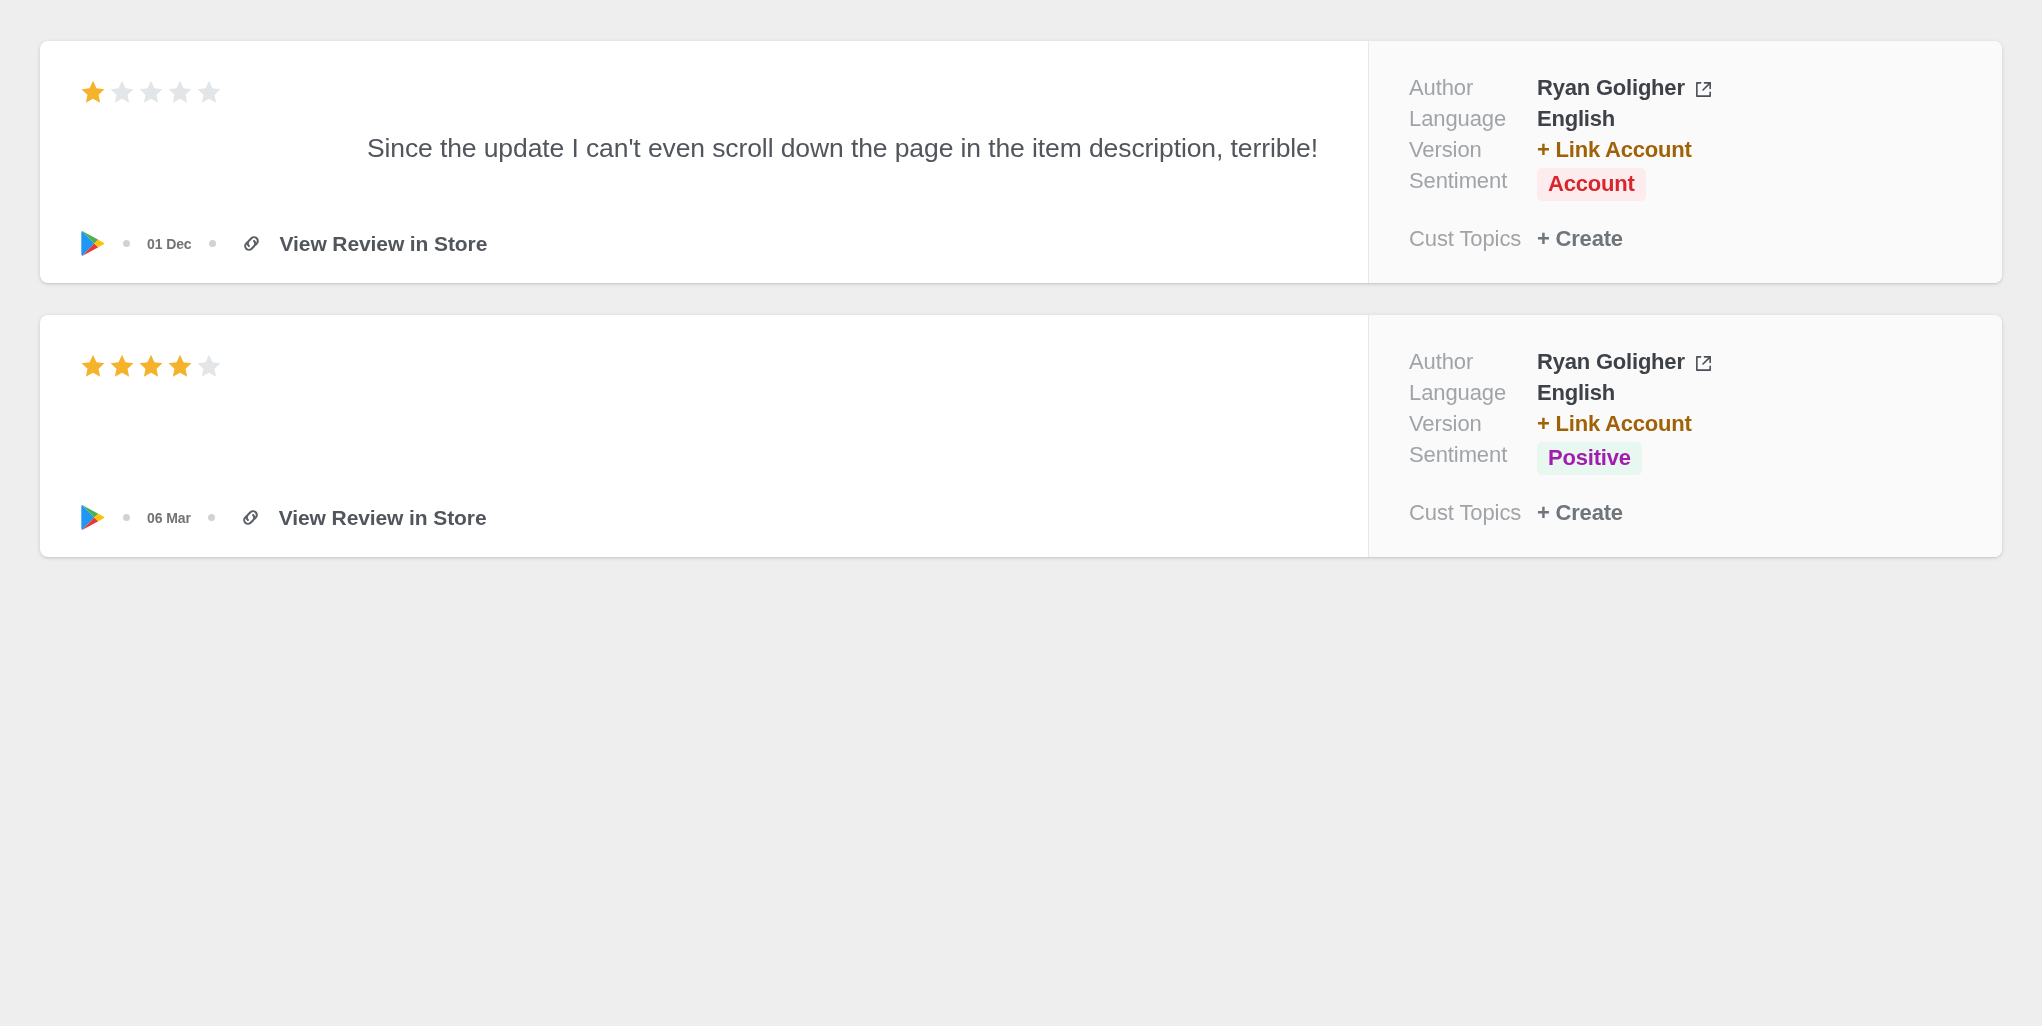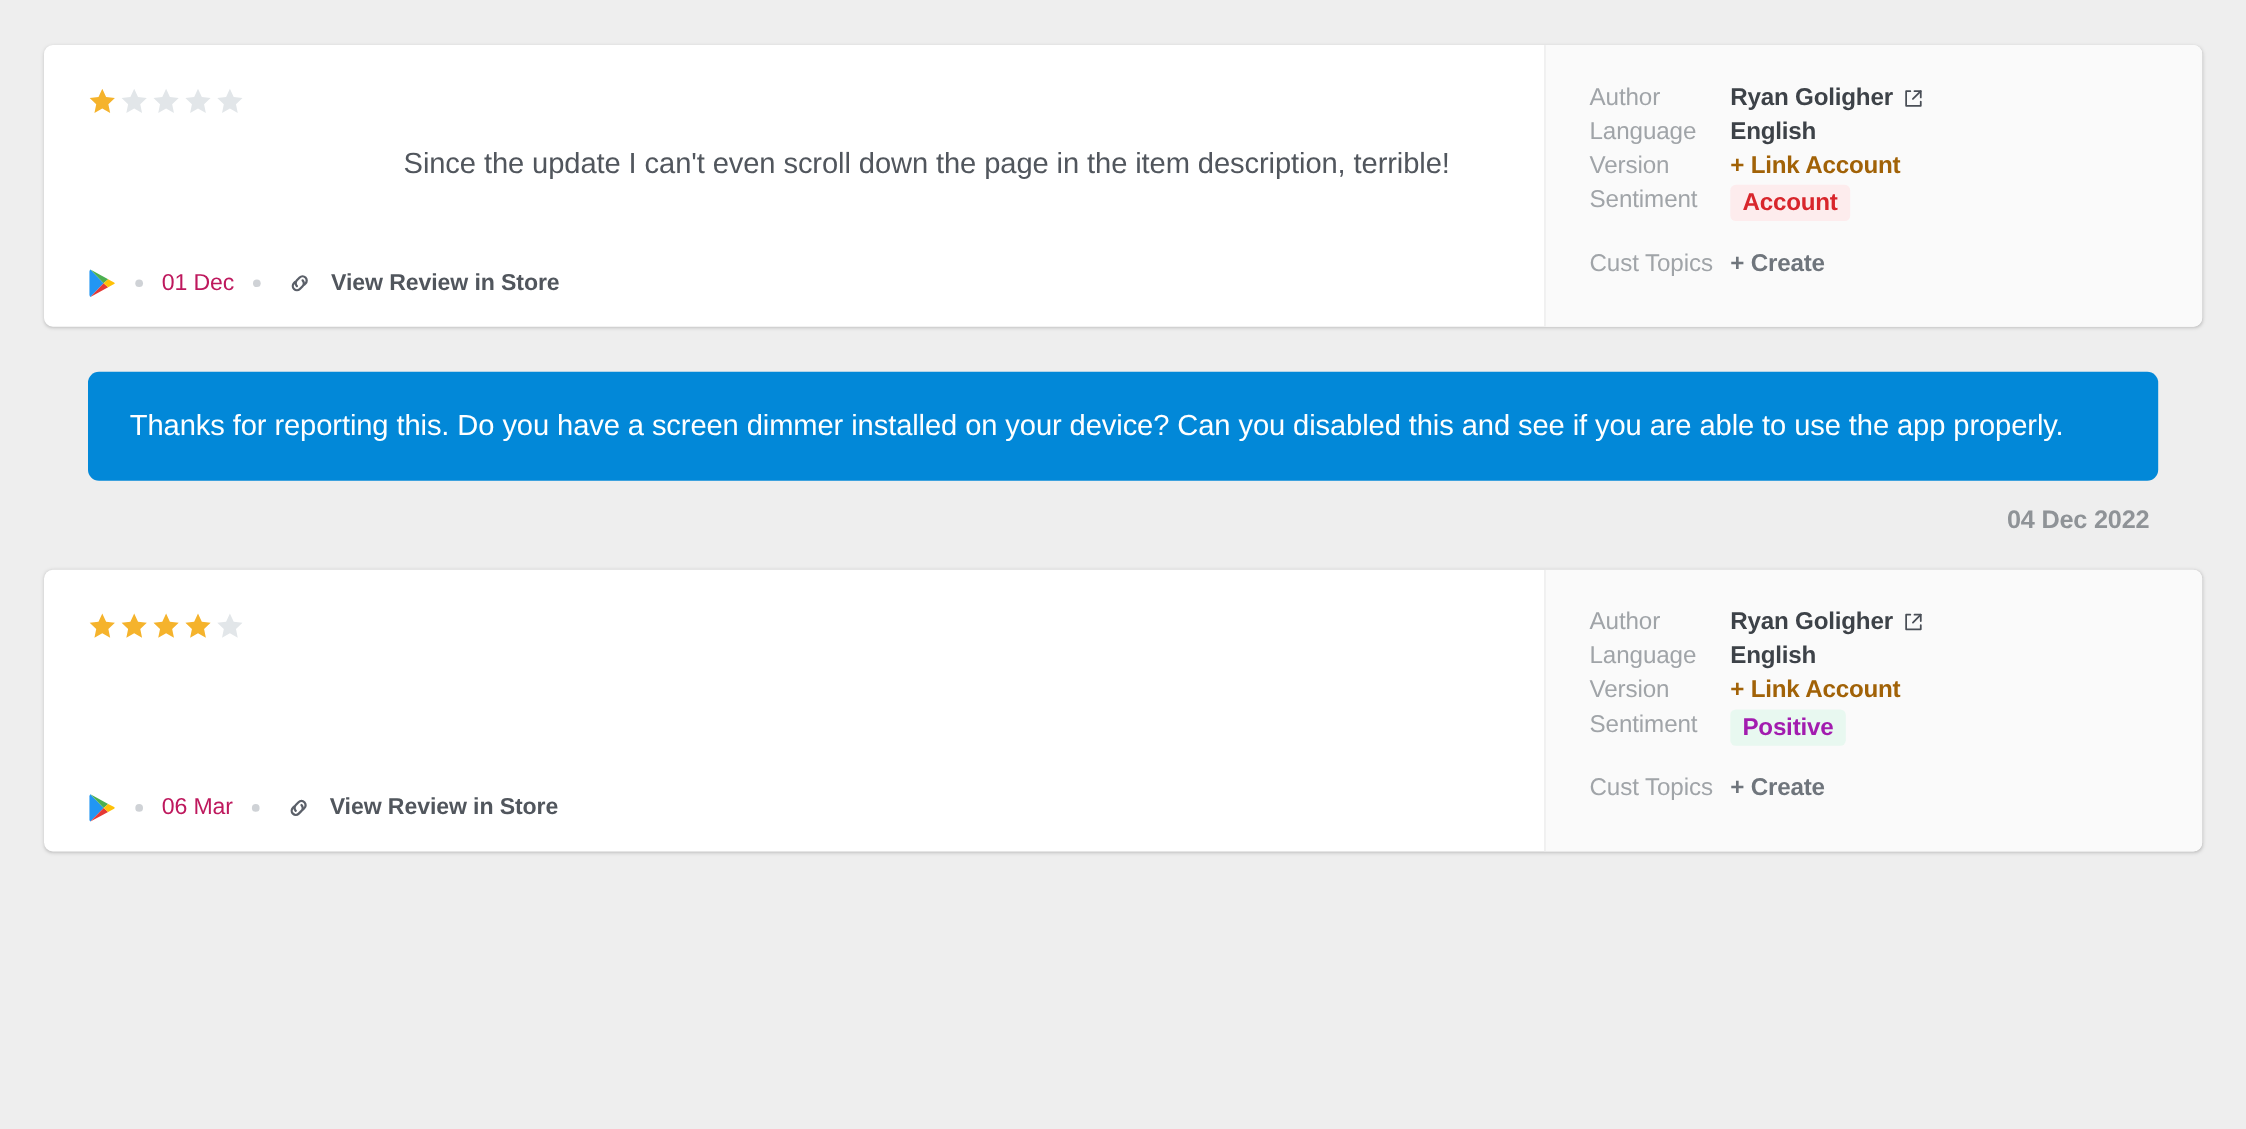--- a/index.html
+++ b/index.html
@@ -34,22 +34,21 @@
     box-sizing: border-box;
     padding: 38px 40px 26px 40px;
     display: flex;
     flex-direction: column;
   }
   .review-right {
     flex: 1 1 auto;
     box-sizing: border-box;
     background: #fafafa;
     border-left: 1px solid #e8e8e8;
-    padding: 34px 0 40px 40px;
-    margin-left: 36px;
+    padding: 34px 0 26px 40px;
   }
 
   
   .stars {
     display: flex;
     gap: 3px;
     margin-bottom: 26px;
   }
   .star {
     width: 26px;
@@ -88,23 +87,23 @@
   }
   .dot-sep {
     width: 7px;
     height: 7px;
     border-radius: 50%;
     background: #cfd2d6;
     display: inline-block;
     margin: 0 5px;
   }
   .footer-date {
-    font-size: 21px;
-    font-weight: normal;
-    color: #be185d;
+    font-size: 14px;
+    font-weight: bold;
+    color: #737373;
     letter-spacing: -0.1px;
   }
   .chain-icon {
     width: 25px;
     height: 25px;
     display: block;
     margin-left: 6px;
   }
   .footer-link {
     font-size: 21px;
@@ -282,24 +281,20 @@
         </div>
       </div>
       <div class="meta-gap"></div>
       <div class="meta-row create">
         <div class="meta-label">Cust Topics</div>
         <div class="meta-value muted">+ Create</div>
       </div>
     </div>
   </div>
 
-  <div class="reply-wrap">
-    <div class="reply-bubble">Thanks for reporting this. Do you have a screen dimmer installed on your device? Can you disabled this and see if you are able to use the app properly.</div>
-    <div class="reply-date">04 Dec 2022</div>
-  </div>
 
   <div class="spacer-32"></div>
 
   <div class="review-card">
     <div class="review-left">
 
       <div class="stars" id="stars-1">
           <svg class="star" viewBox="0 0 24 24">
             <path d="M12 1.6 L15.2 8.5 L22.6 9.4 L17.1 14.5 L18.6 21.9 L12 18.2 L5.4 21.9 L6.9 14.5 L1.4 9.4 L8.8 8.5 Z" fill="#f5b32c"></path>
           </svg>

